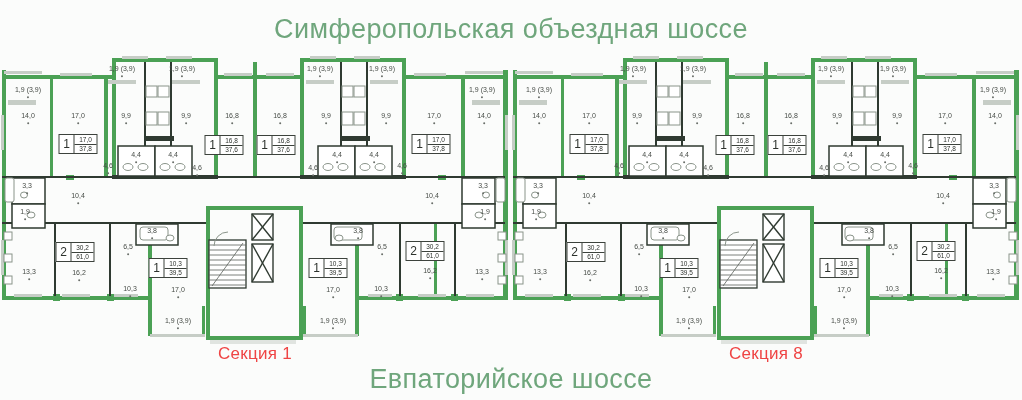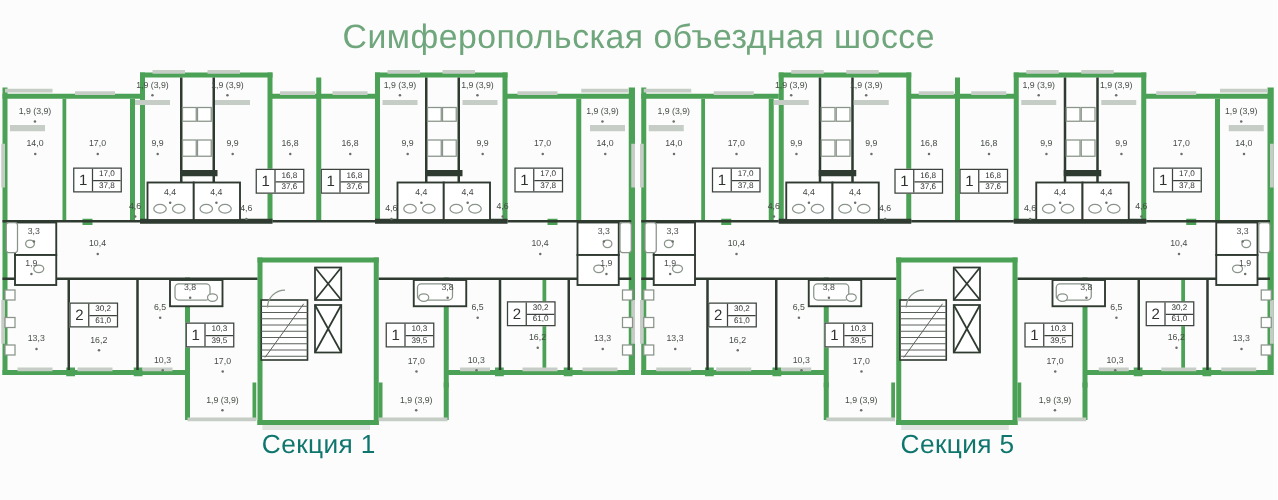--- a/index.html
+++ b/index.html
@@ -36,21 +36,21 @@
     font-size:12px;color:#2e332e;border-right:1px solid #3c423c;
   }
   .badge .bcol{display:flex;flex-direction:column;width:22px;}
   .badge .bt,.badge .bb{
     flex:1;font-size:6.5px;color:#2e332e;text-align:center;
     display:flex;align-items:center;justify-content:center;
   }
   .badge .bt{border-bottom:1px solid #3c423c;}
   .section-label{
     position:absolute;transform:translateX(-50%);
-    font-size:21px;color:#0f766e;letter-spacing:.3px;white-space:nowrap;
+    font-size:17px;color:#ef4444;letter-spacing:.3px;white-space:nowrap;
   }
 </style>
 </head>
 <body>
 
 <div class="canvas">
 
   <div class="title-top">Симферопольская объездная шоссе</div>
 
   <svg class="plan-svg" width="1022" height="400" viewBox="0 0 1022 400">
@@ -425,17 +425,18 @@
           <span class="bb">39,5</span>
         </span>
       </div>
       <div class="badge" style="left: 936px; top: 251px;">
         <span class="bn">2</span>
         <span class="bcol">
           <span class="bt">30,2</span>
           <span class="bb">61,0</span>
         </span>
       </div>
-      <div class="section-label" style="left: 766px; top: 344px;">Секция 5</div>
+      <div class="section-label" style="left: 766px; top: 344px;">Секция 8</div>
     </div>
 
+  <div class="title-bottom">Евпаторийское шоссе</div>
 
 </div>
 
 </body></html>

